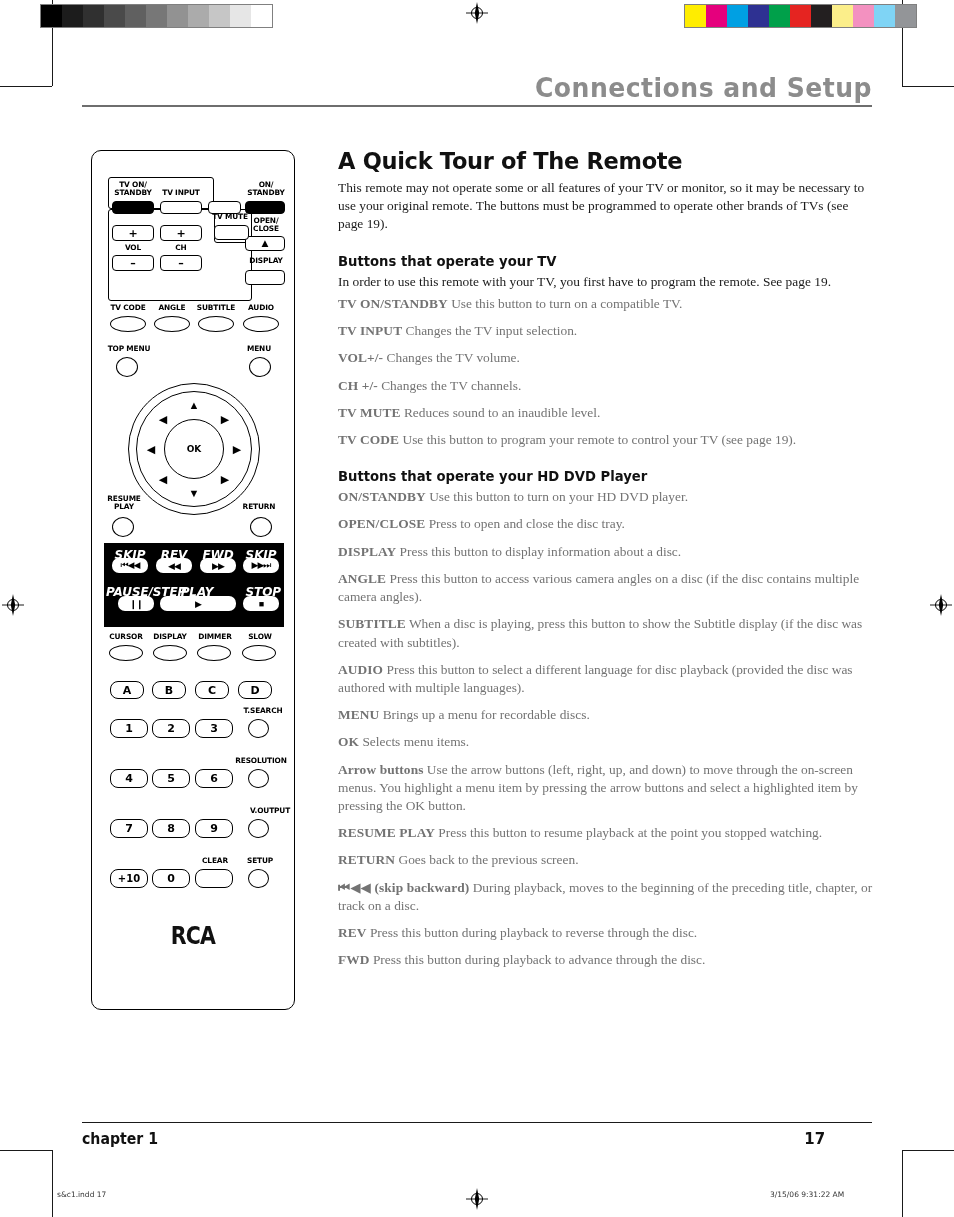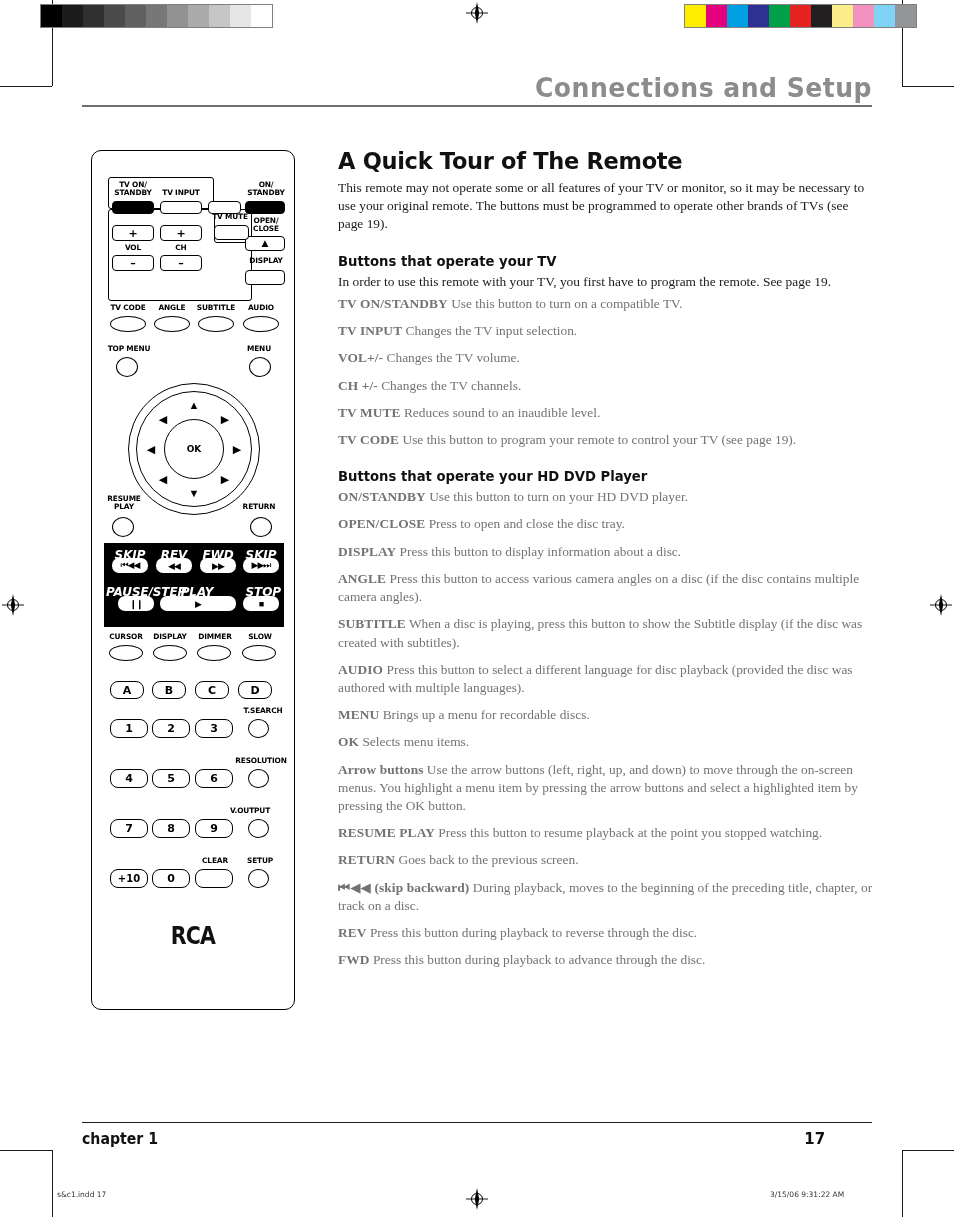--- a/index.html
+++ b/index.html
@@ -398,21 +398,21 @@
 
   <div class="np-key" style="left:18px;  top:668px; width:38px; height:19px;">
       <span>7</span>
     </div>
   <div class="np-key" style="left:60px;  top:668px; width:38px; height:19px;">
       <span>8</span>
     </div>
   <div class="np-key" style="left:103px; top:668px; width:38px; height:19px;">
       <span>9</span>
     </div>
-  <div class="rk-label" style="left:131px; top:656px; width:54px;">V.OUTPUT</div>
+  <div class="rk-label" style="left:151px; top:656px; width:54px;">V.OUTPUT</div>
   <div class="np-round" style="left:156px; top:668px; width:21px; height:19px;"></div>
 
   <div class="np-key" style="left:18px; top:718px; width:38px; height:19px; font-size:10px;">
       <span>+10</span>
     </div>
   <div class="np-key" style="left:60px;  top:718px; width:38px; height:19px;">
       <span>0</span>
     </div>
   <div class="rk-label" style="left:100px; top:706px; width:46px;">CLEAR</div>
   <div class="np-key" style="left:103px; top:718px; width:38px; height:19px;"></div>

